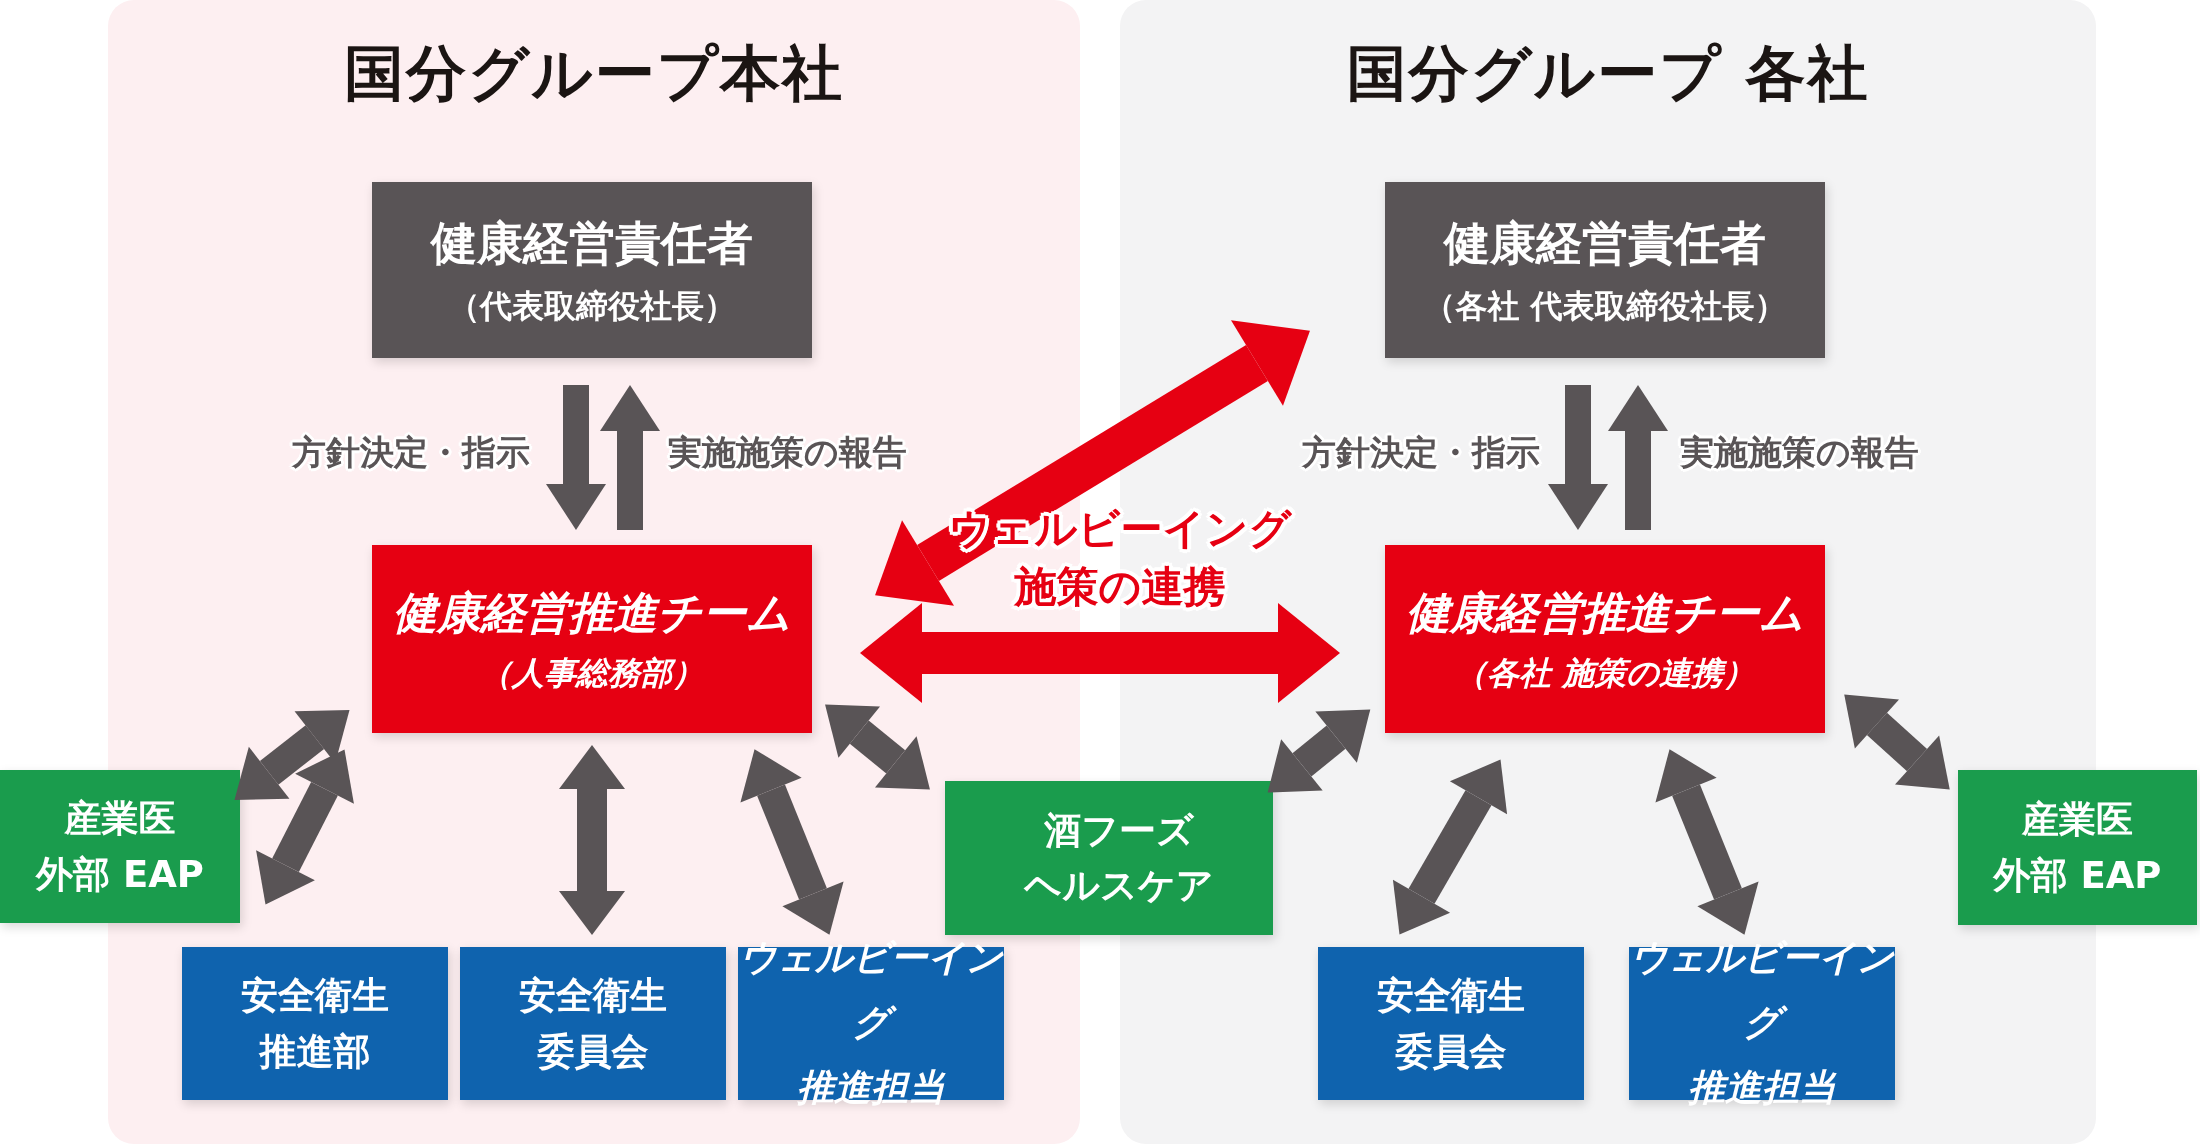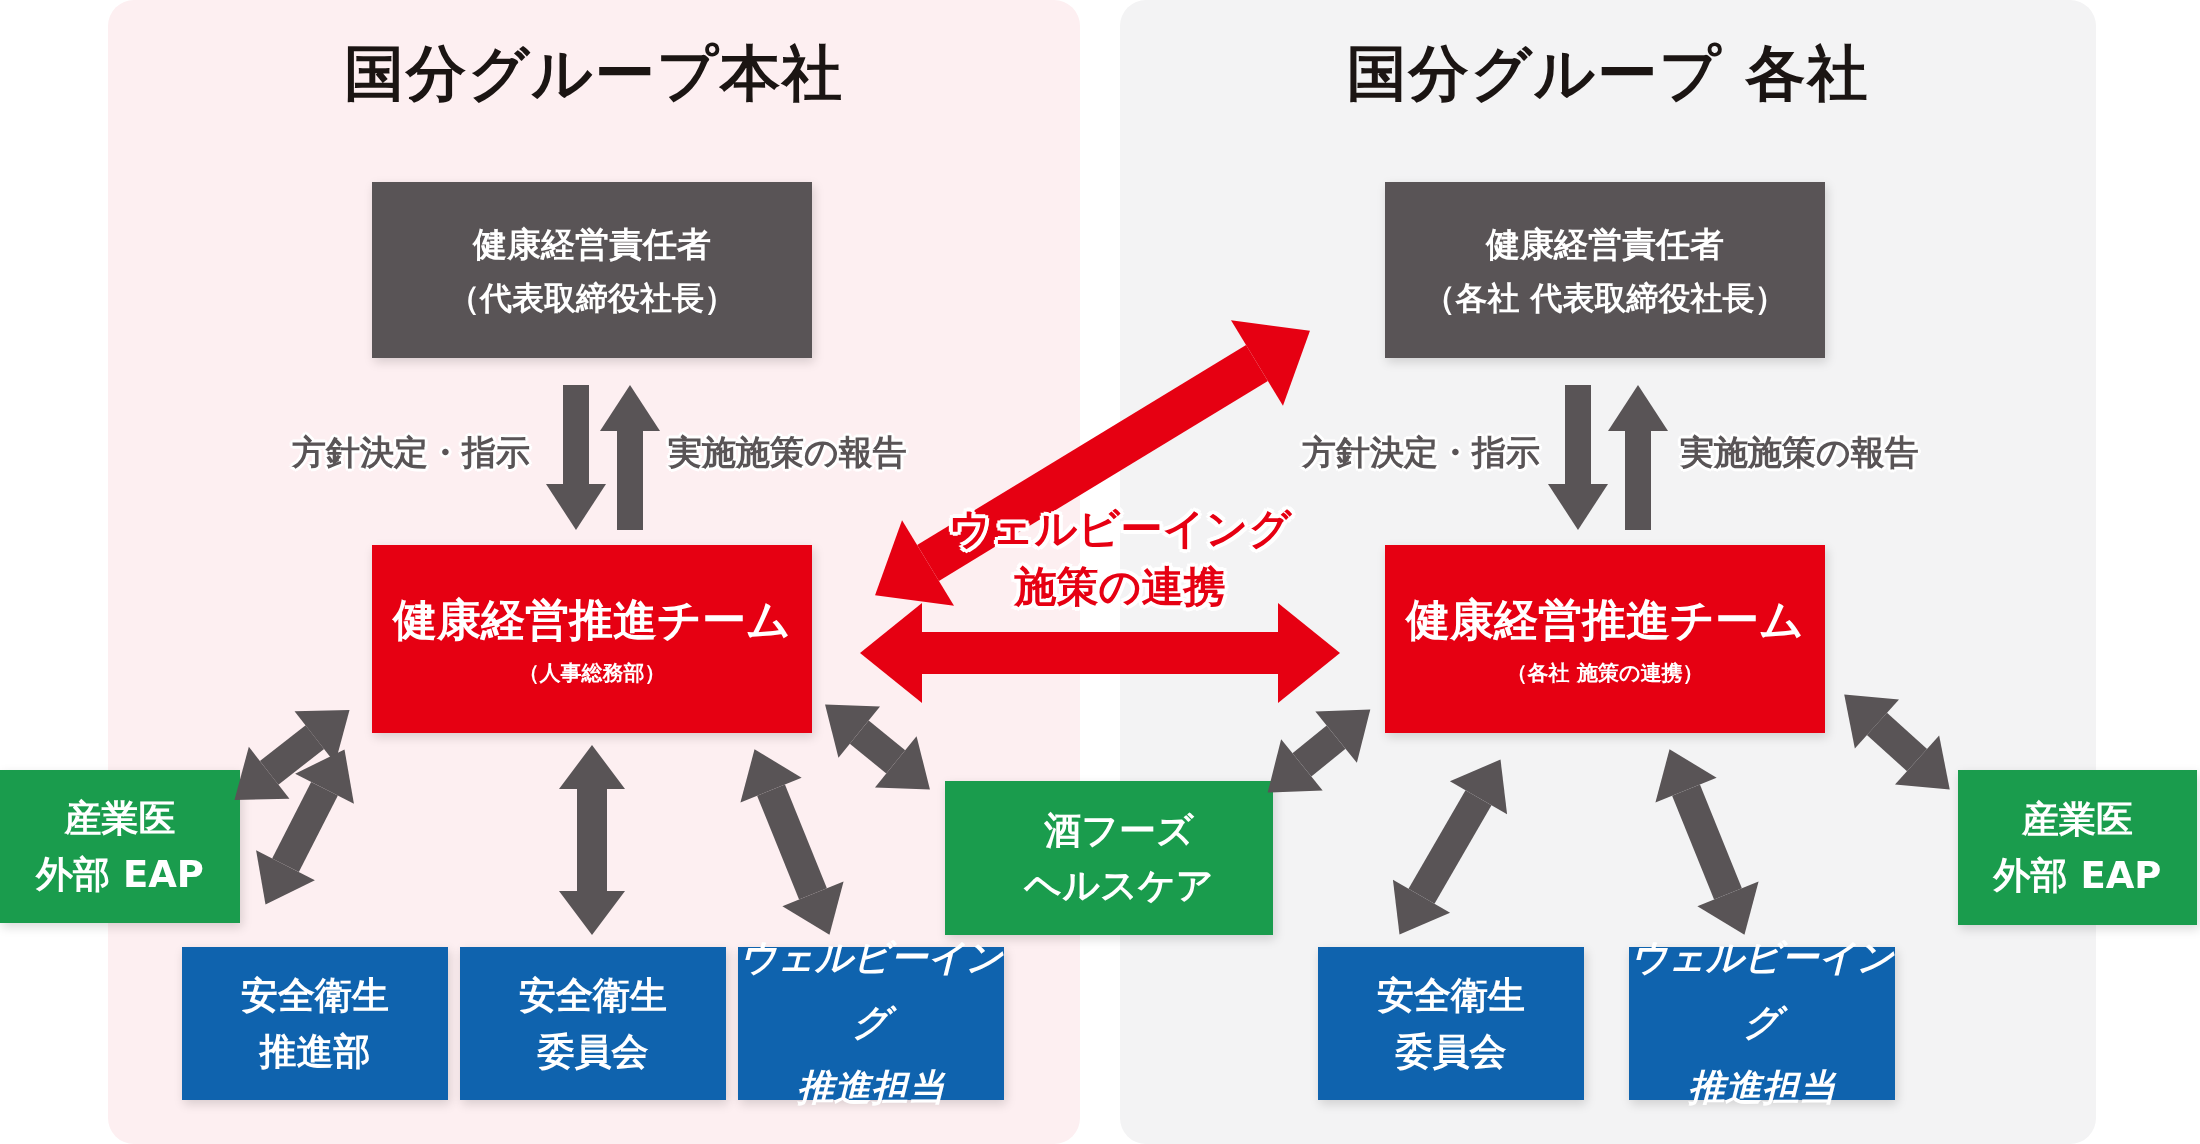--- a/index.html
+++ b/index.html
@@ -13,27 +13,27 @@
 
   .panel-title{position:absolute;top:40px;font-size:60px;font-weight:bold;color:#1b1513;
     text-align:center;letter-spacing:2px;line-height:1.1;}
   .panel-title.t-left{left:108px;width:972px;}
   .panel-title.t-right{left:1120px;width:976px;}
 
   
   .box{position:absolute;display:flex;flex-direction:column;align-items:center;justify-content:center;
     color:#ffffff;text-align:center;box-shadow:2px 4px 10px rgba(0,0,0,0.15);}
   .box.dark{background:#595456;}
-  .box.red{background:#e60012;}
+  .box.red{background:#e60012;font-style:italic;}
   .box.green{background:#1a9c4d;}
   .box.blue{background:#0f63ae;}
-  .box .bt{font-weight:bold;font-size:34px;line-height:1.25;}
+  .box .bt{font-weight:bold;font-size:46px;line-height:1.25;}
   .box .bs{font-size:32px;font-weight:bold;margin-top:14px;line-height:1.2;}
   .box.red .bt{font-size:44px;}
-  .box.red .bs{font-size:21px;}
+  .box.red .bs{font-size:32px;}
   .box.green .bt,.box.blue .bt{font-size:37px;line-height:1.5;}
   .box.blue.narrowtext .bt{font-size:37px;line-height:1.75;font-style:italic;}
 
   #l-resp{left:372px;top:182px;width:440px;height:176px;}
   #r-resp{left:1385px;top:182px;width:440px;height:176px;}
   #l-team{left:372px;top:545px;width:440px;height:188px;}
   #r-team{left:1385px;top:545px;width:440px;height:188px;}
   #l-green{left:0px;top:770px;width:240px;height:153px;}
   #m-green{left:945px;top:781px;width:308px;height:154px;padding-left:20px;}
   #r-green{left:1958px;top:770px;width:239px;height:155px;}

